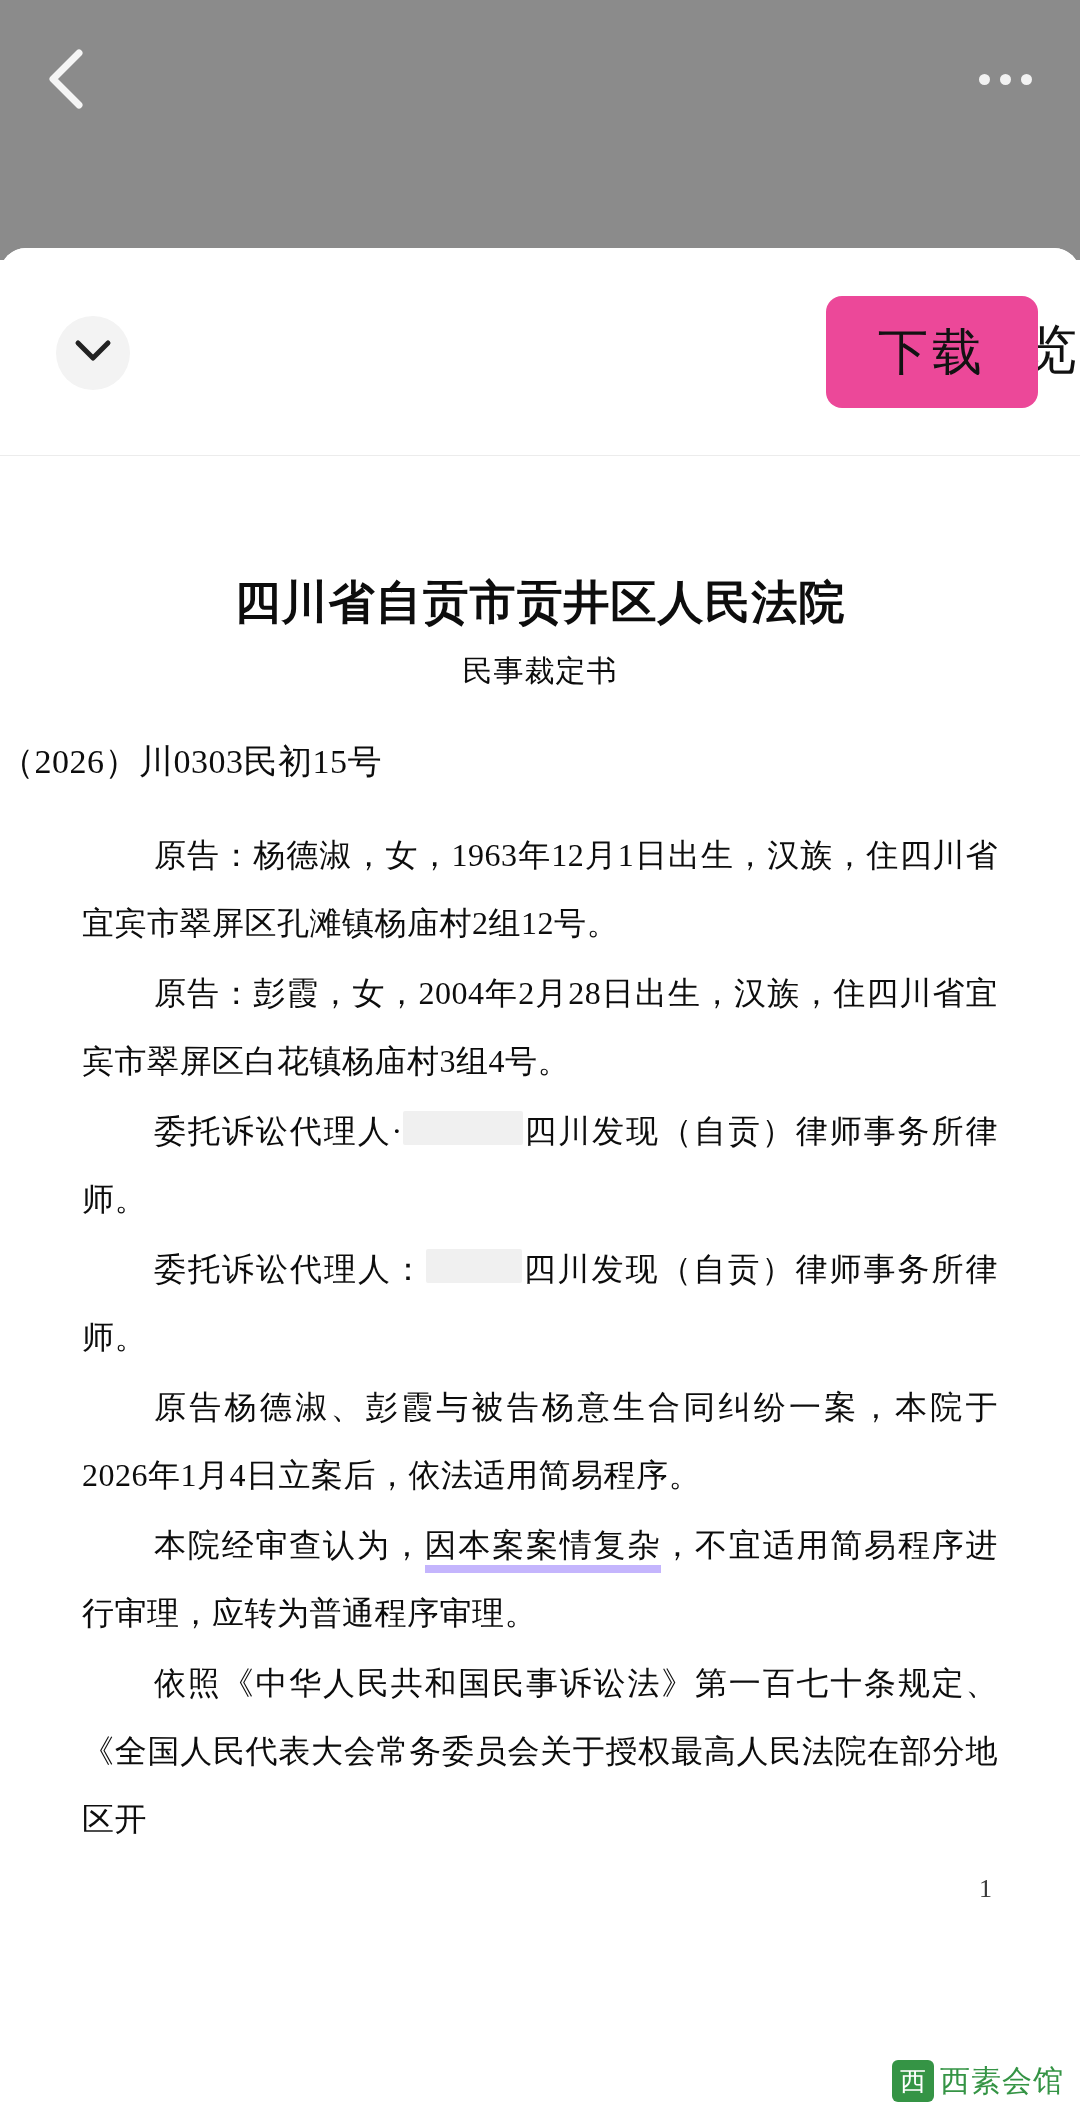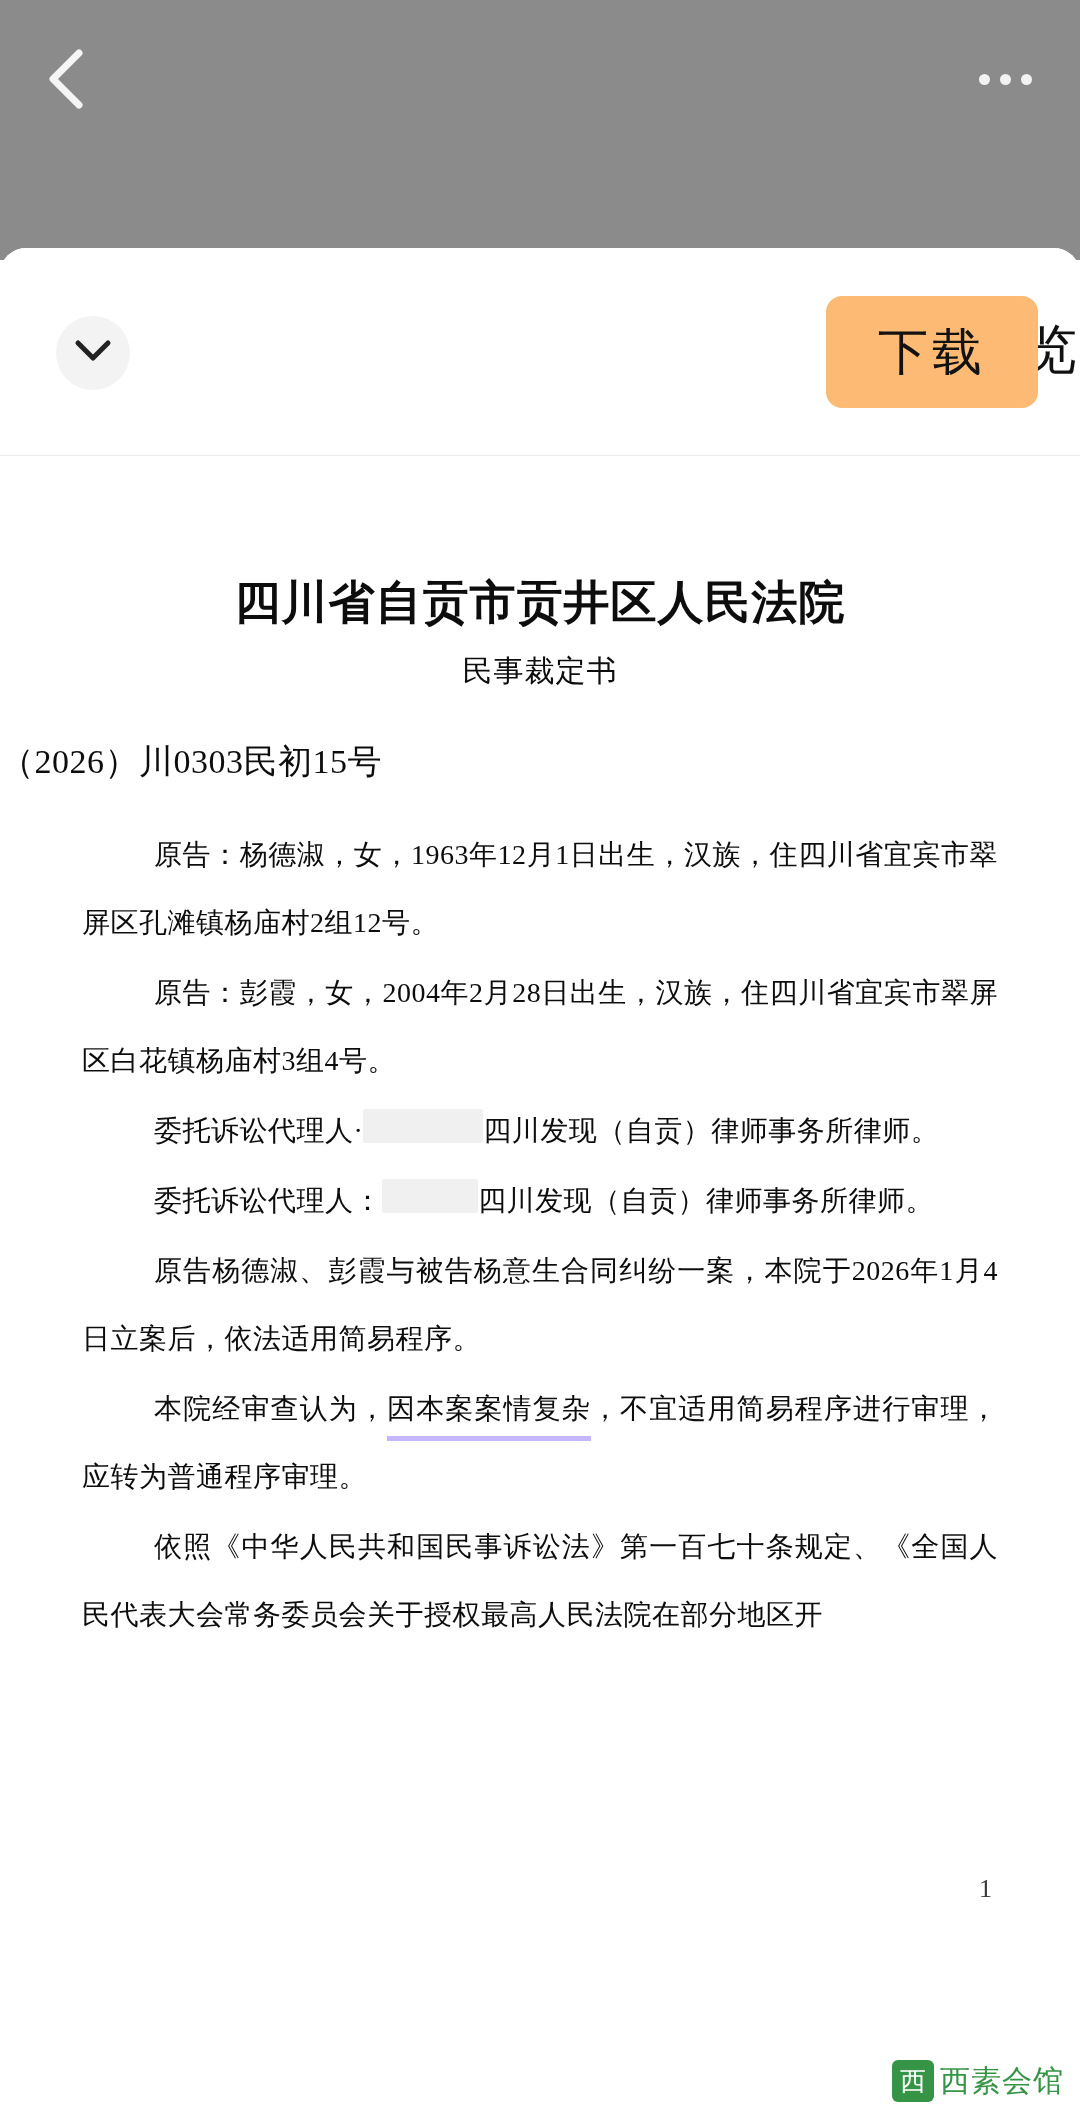--- a/index.html
+++ b/index.html
@@ -93,21 +93,21 @@
     color: #111111;
     letter-spacing: 3px;
     font-weight: 400;
   }
   .download-btn {
     position: absolute;
     right: 42px;
     top: 48px;
     width: 212px;
     height: 112px;
-    background: #fdba74;
+    background: #ec4899;
     border-radius: 16px;
     display: flex;
     align-items: center;
     justify-content: center;
     font-size: 50px;
     color: #121212;
     letter-spacing: 4px;
     cursor: pointer;
     border: none;
     font-family: "Liberation Sans", sans-serif;
@@ -149,39 +149,39 @@
   .doc-caseno {
     font-size: 34px;
     margin-top: 50px;
     letter-spacing: 0.5px;
   }
   .doc-body {
     margin-top: 36px;
     padding: 0 82px;
   }
   .doc-p {
-    font-size: 28px;
+    font-size: 32px;
     line-height: 68px;
     text-indent: 72px;
     margin: 0 0 2px 0;
     text-align: justify;
     letter-spacing: 0.5px;
   }
   .redact {
     display: inline-block;
     width: 120px;
     height: 34px;
     background: #f0f0f0;
     vertical-align: -3px;
     border-radius: 2px;
   }
   .redact.short { width: 96px; }
   .underline-red {
-    border-bottom: 5px solid #c4b5fd;
-    padding-bottom: 12px;
+    border-bottom: 8px solid #c4b5fd;
+    padding-bottom: 2px;
   }
   .page-number {
     position: absolute;
     right: 88px;
     top: 1300px;
     font-size: 26px;
     color: #3a3a3a;
     font-family: "Liberation Serif", serif;
   }
 

